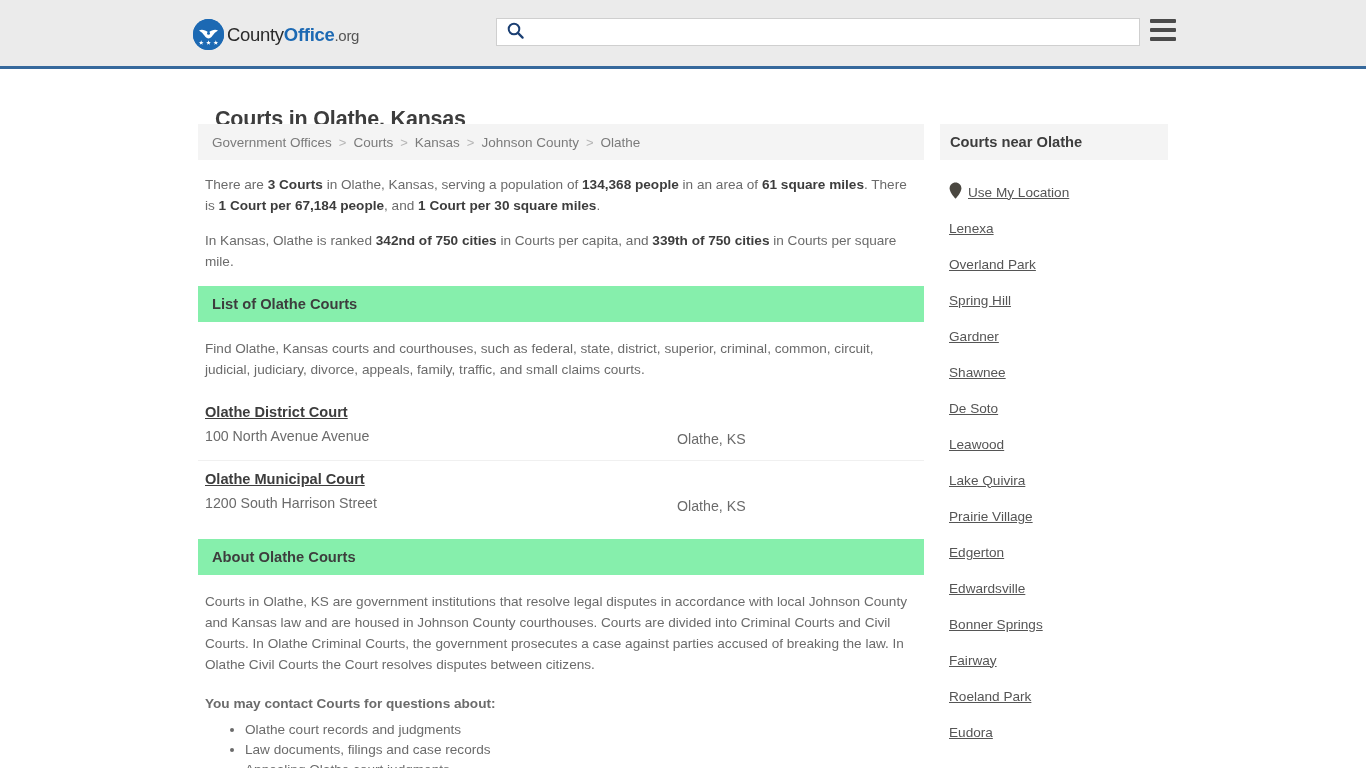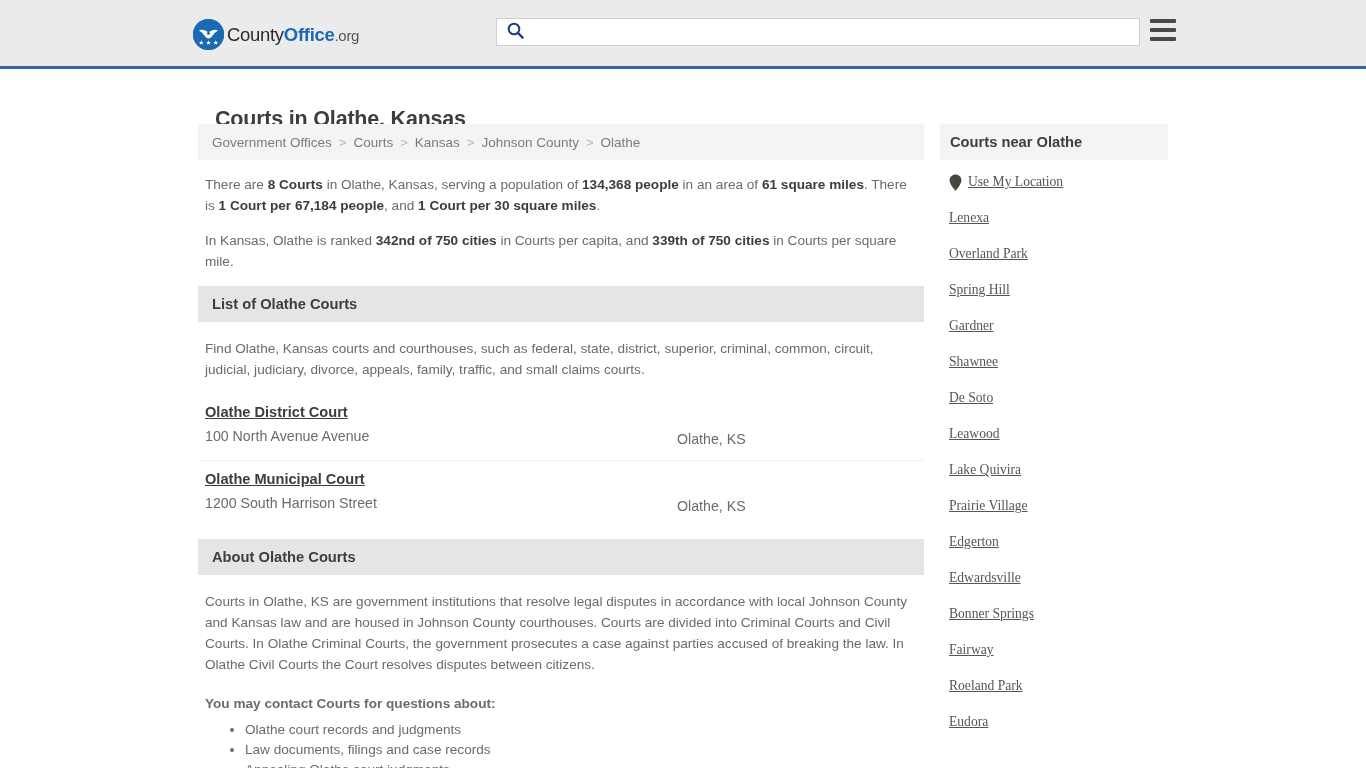--- a/index.html
+++ b/index.html
@@ -148,21 +148,21 @@
   .stats p {
     margin: 0 0 14px 0;
     font-size: 13.6px;
     line-height: 21px;
     color: #6b6b6b;
   }
   .stats b { color: #3d3d3d; font-weight: 700; }
 
   
   .section-bar {
-    background: #e5e5e5;
+    background: #86efac;
     height: 36px;
     display: flex;
     align-items: center;
     padding: 0 14px;
     margin-top: 12px;
   }
   .section-bar h2 {
     margin: 0;
     font-size: 14.7px;
     font-weight: 700;
@@ -235,23 +235,23 @@
   }
   .side-bar-head h2 {
     margin: 0;
     font-size: 14.7px;
     font-weight: 700;
     color: #3d3d3d;
   }
   .near-list { padding: 14px 0 0 9px; }
   .near-item {
     display: flex;
+    align-items: center;
     gap: 6px;
     height: 36px;
-    font-family: Liberation Serif, serif;
   }
   .near-link {
     font-size: 13.6px;
     color: #555555;
     text-decoration: underline;
     cursor: pointer;
     white-space: nowrap;
   }
   .pin-icon { flex: 0 0 auto; display: block; }
 </style>
@@ -304,21 +304,21 @@
         <a href="#" class="">Courts</a>
         <span class="sep">&gt;</span>
         <a href="#" class="">Kansas</a>
         <span class="sep">&gt;</span>
         <a href="#" class="">Johnson County</a>
         <span class="sep">&gt;</span>
         <a href="#" class="crumb-last">Olathe</a>
       </nav>
 
     <section class="stats">
-      <p id="stats-p1"><span>There are </span><b>8 Courts</b><span> in Olathe, Kansas, serving a population of </span><b>134,368 people</b><span> in an area of </span><b>61 square miles</b><span>. There is </span><b>1 Court per 67,184 people</b><span>, and </span><b>1 Court per 30 square miles</b><span>.</span></p>
+      <p id="stats-p1"><span>There are </span><b>3 Courts</b><span> in Olathe, Kansas, serving a population of </span><b>134,368 people</b><span> in an area of </span><b>61 square miles</b><span>. There is </span><b>1 Court per 67,184 people</b><span>, and </span><b>1 Court per 30 square miles</b><span>.</span></p>
       <p id="stats-p2"><span>In Kansas, Olathe is ranked </span><b>342nd of 750 cities</b><span> in Courts per capita, and </span><b>339th of 750 cities</b><span> in Courts per square mile.</span></p>
     </section>
 
     <div class="section-bar">
       <h2>List of Olathe Courts</h2>
     </div>
 
     <div class="section-body">
       <p>Find Olathe, Kansas courts and courthouses, such as federal, state, district, superior, criminal, common, circuit, judicial, judiciary, divorce, appeals, family, traffic, and small claims courts.</p>
     </div>

